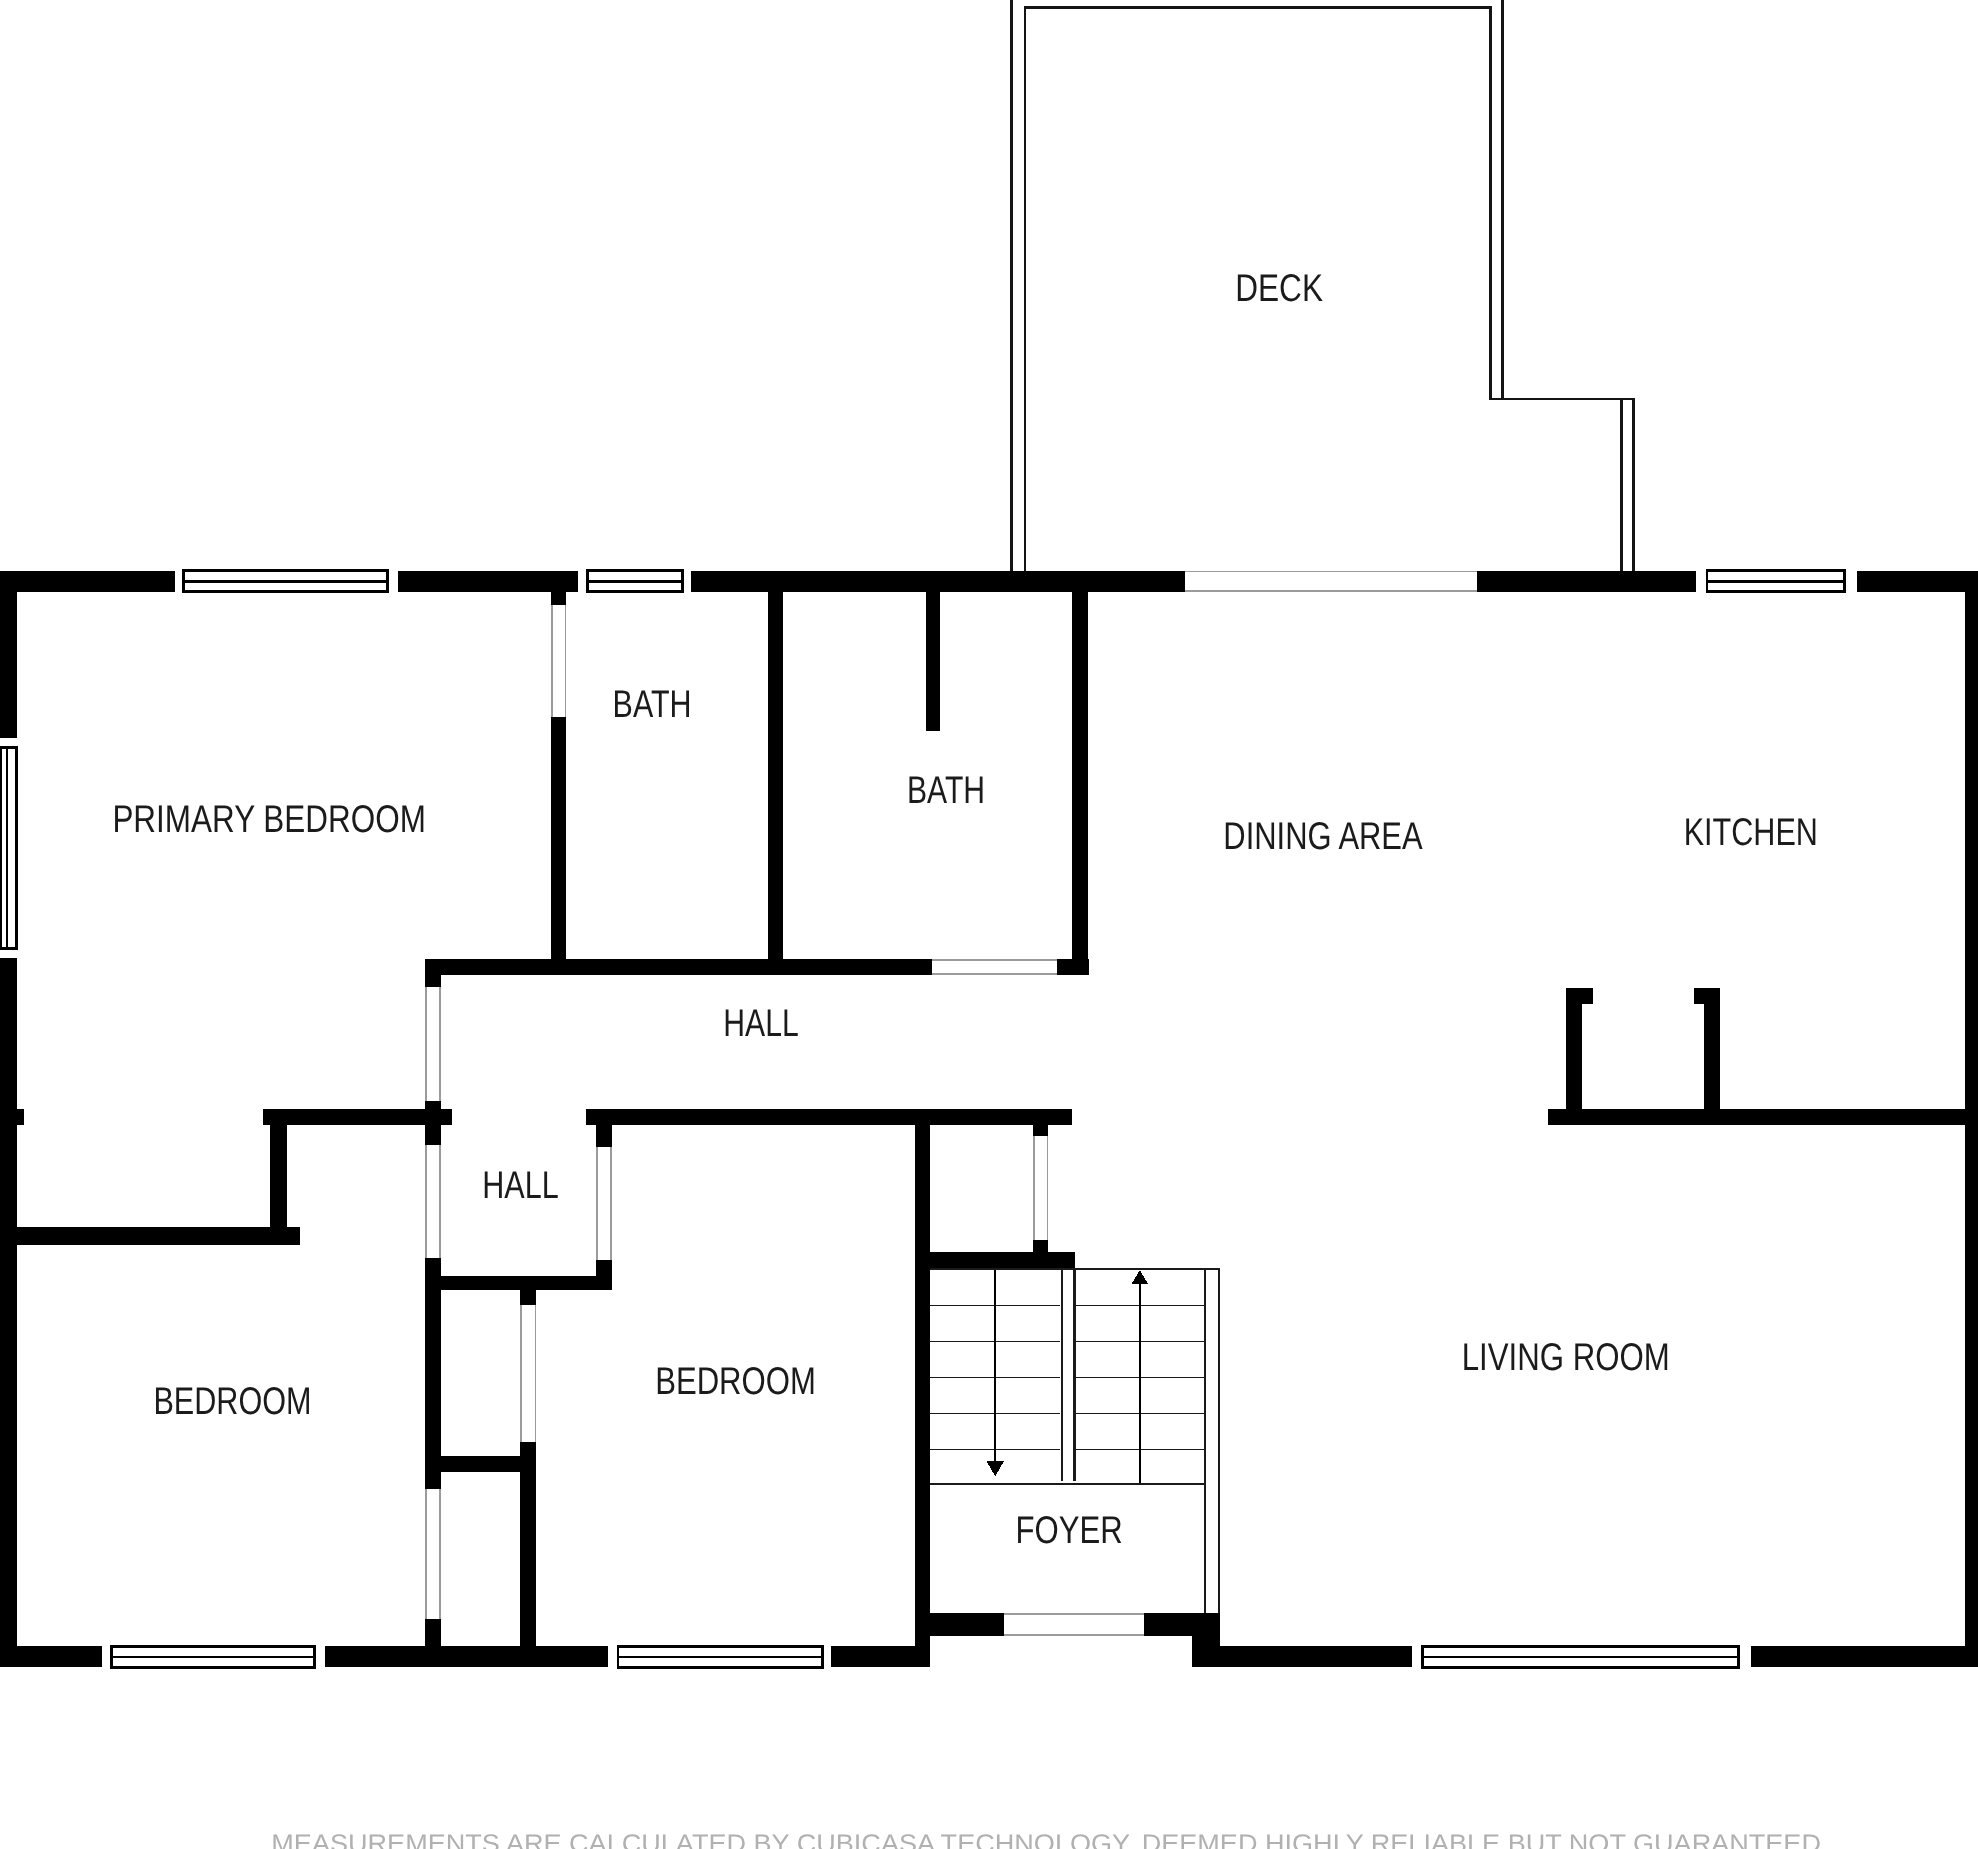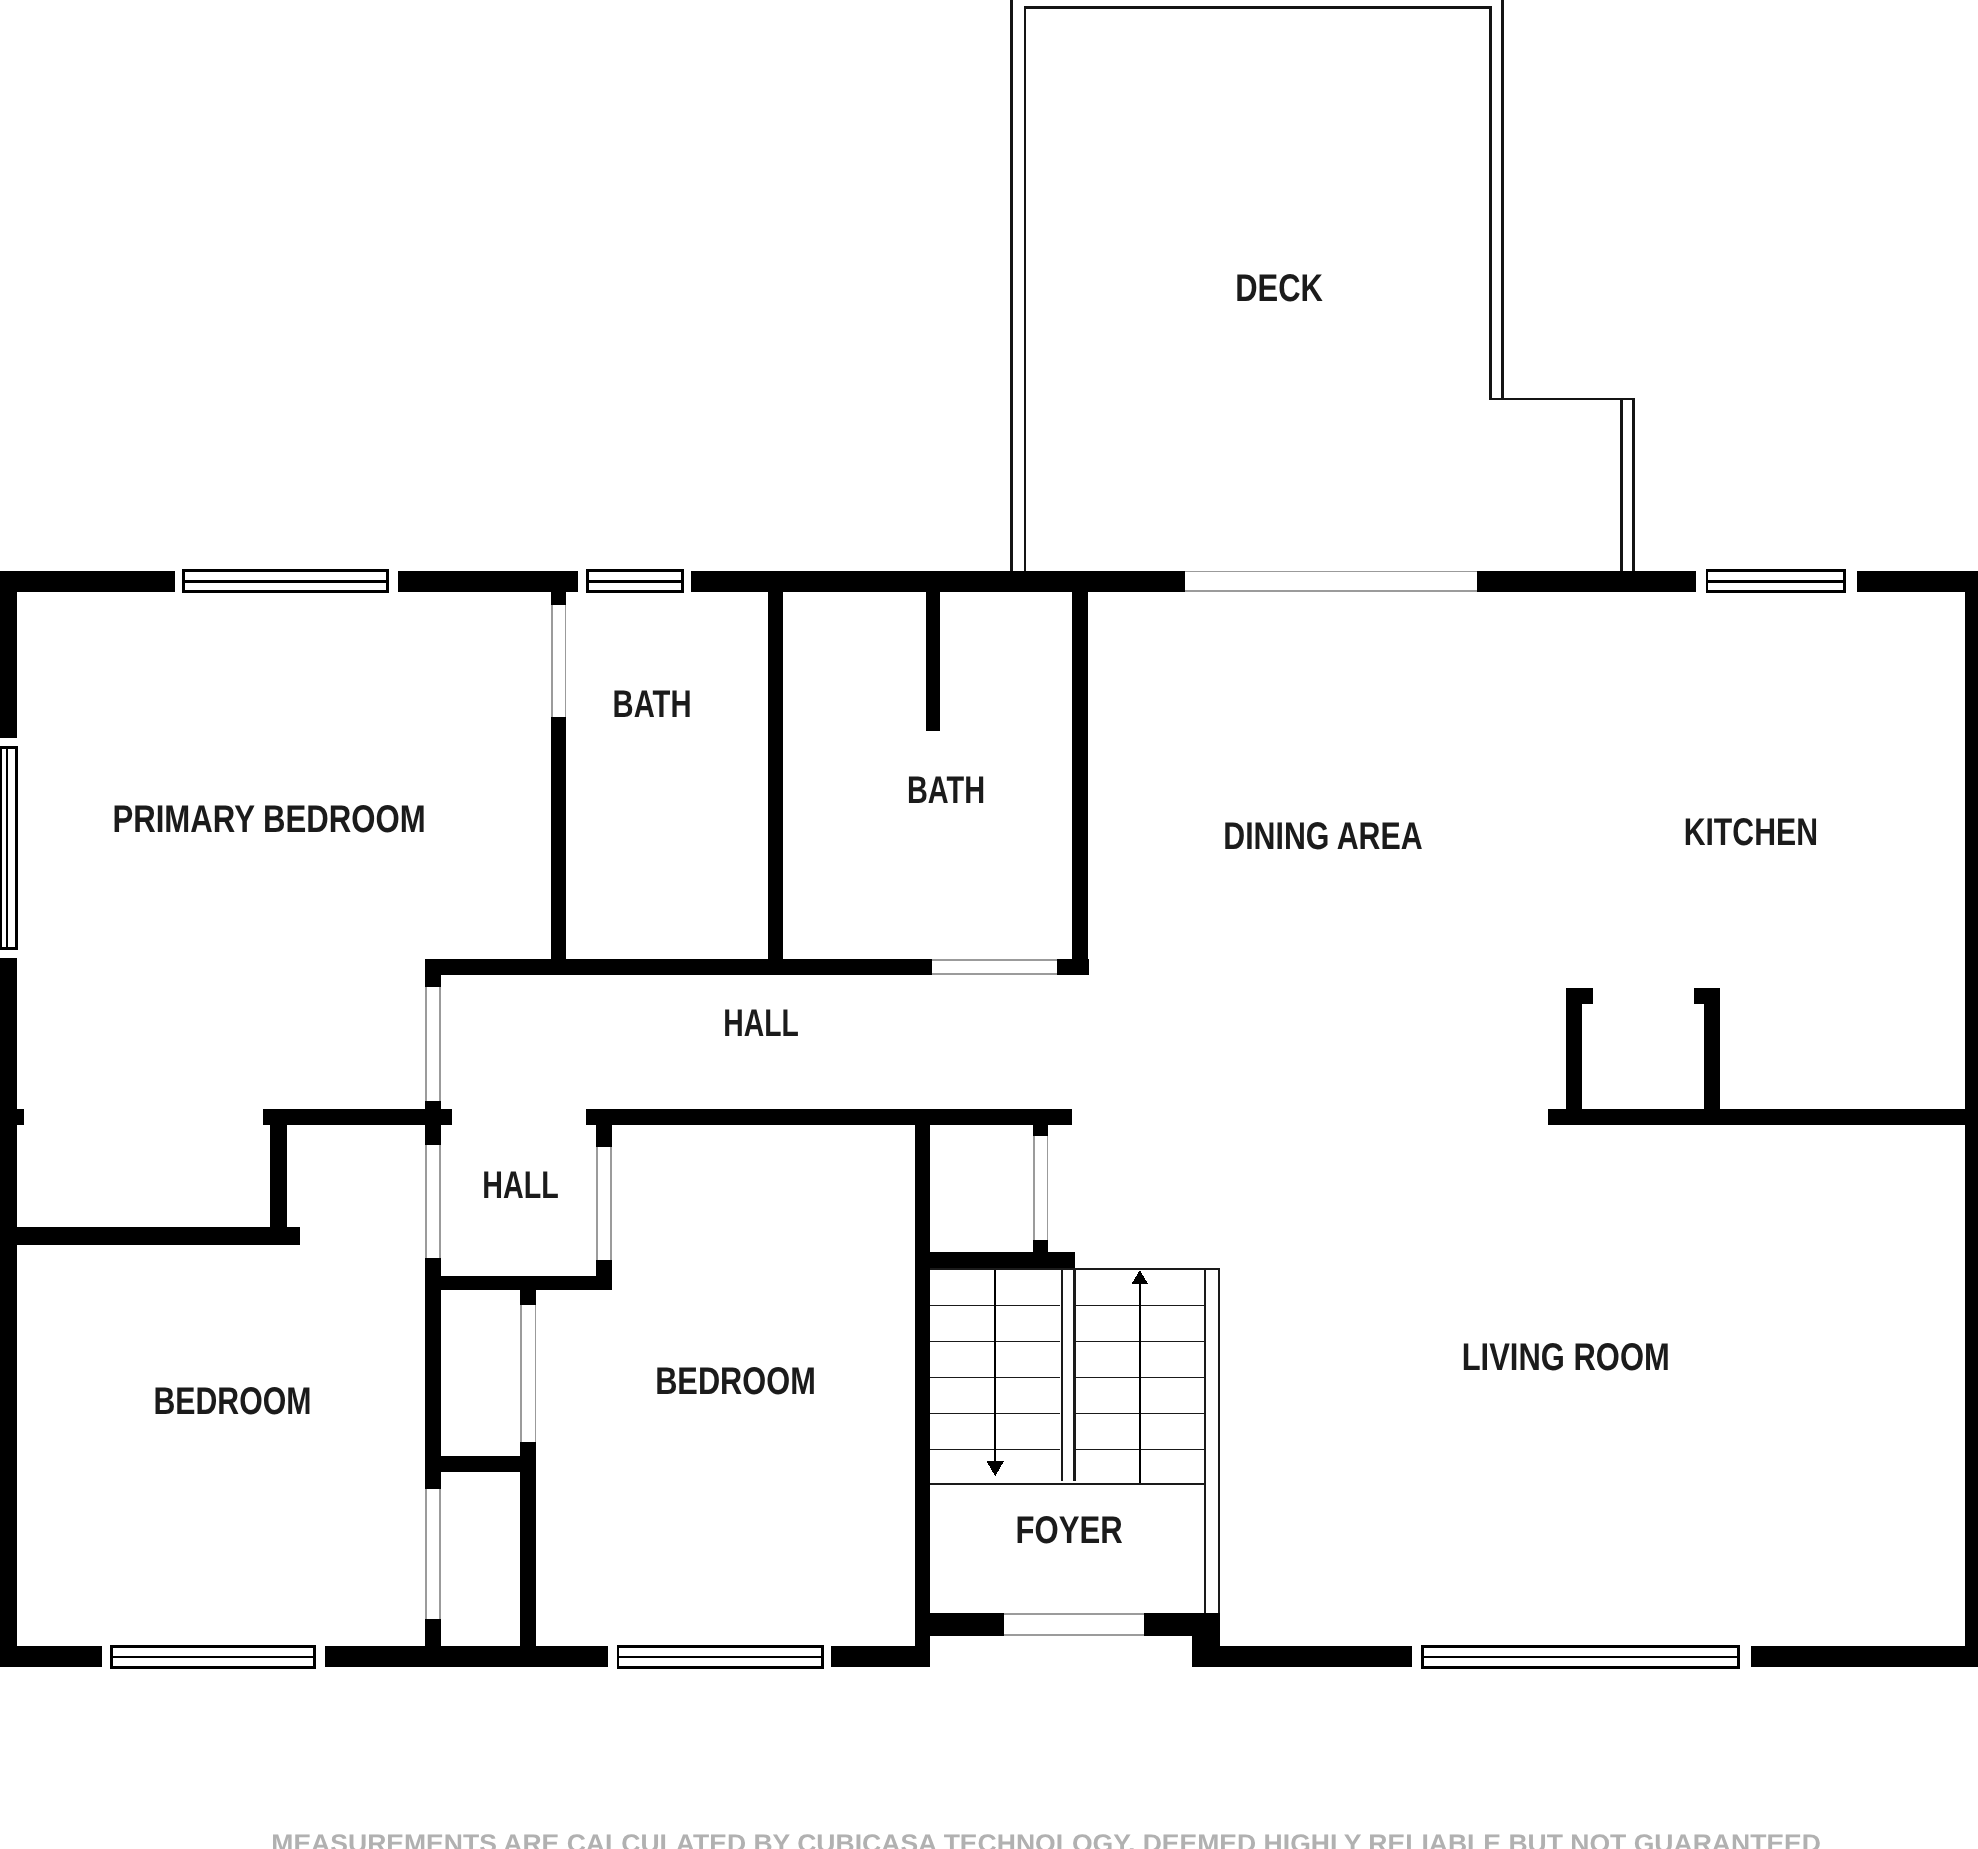--- a/index.html
+++ b/index.html
@@ -2,21 +2,21 @@
 <html style="font-size:14px"><head>
 <meta charset="utf-8">
 <style>
 html,body{margin:0;padding:0;background:#ffffff;}
 svg{display:block;}
 .lbl{font-family:"Liberation Sans",sans-serif;fill:#1b1b1b;font-size:44px;text-rendering:geometricPrecision;}
 .foot{font-family:"Liberation Sans",sans-serif;fill:#b1b1b1;font-size:29px;text-rendering:geometricPrecision;}
 </style>
 </head>
 <body>
-<div style="position:absolute;top:0;left:0;will-change:transform;font-weight:bold;">
+<div style="position:absolute;top:0;left:0;will-change:transform;">
 <svg width="1979" height="1850" viewBox="0 0 2254 2107" shape-rendering="crispEdges" style="opacity:0.999;">
 <rect x="0" y="0" width="2254" height="2107" fill="#ffffff"></rect>
 
 <g fill="#141414">
 <rect x="1150.5" y="0" width="3" height="651"></rect>
 <rect x="1166" y="7" width="3" height="644"></rect>
 </g>
 
 <rect x="1166" y="7" width="533" height="3" fill="#141414"></rect>
 

